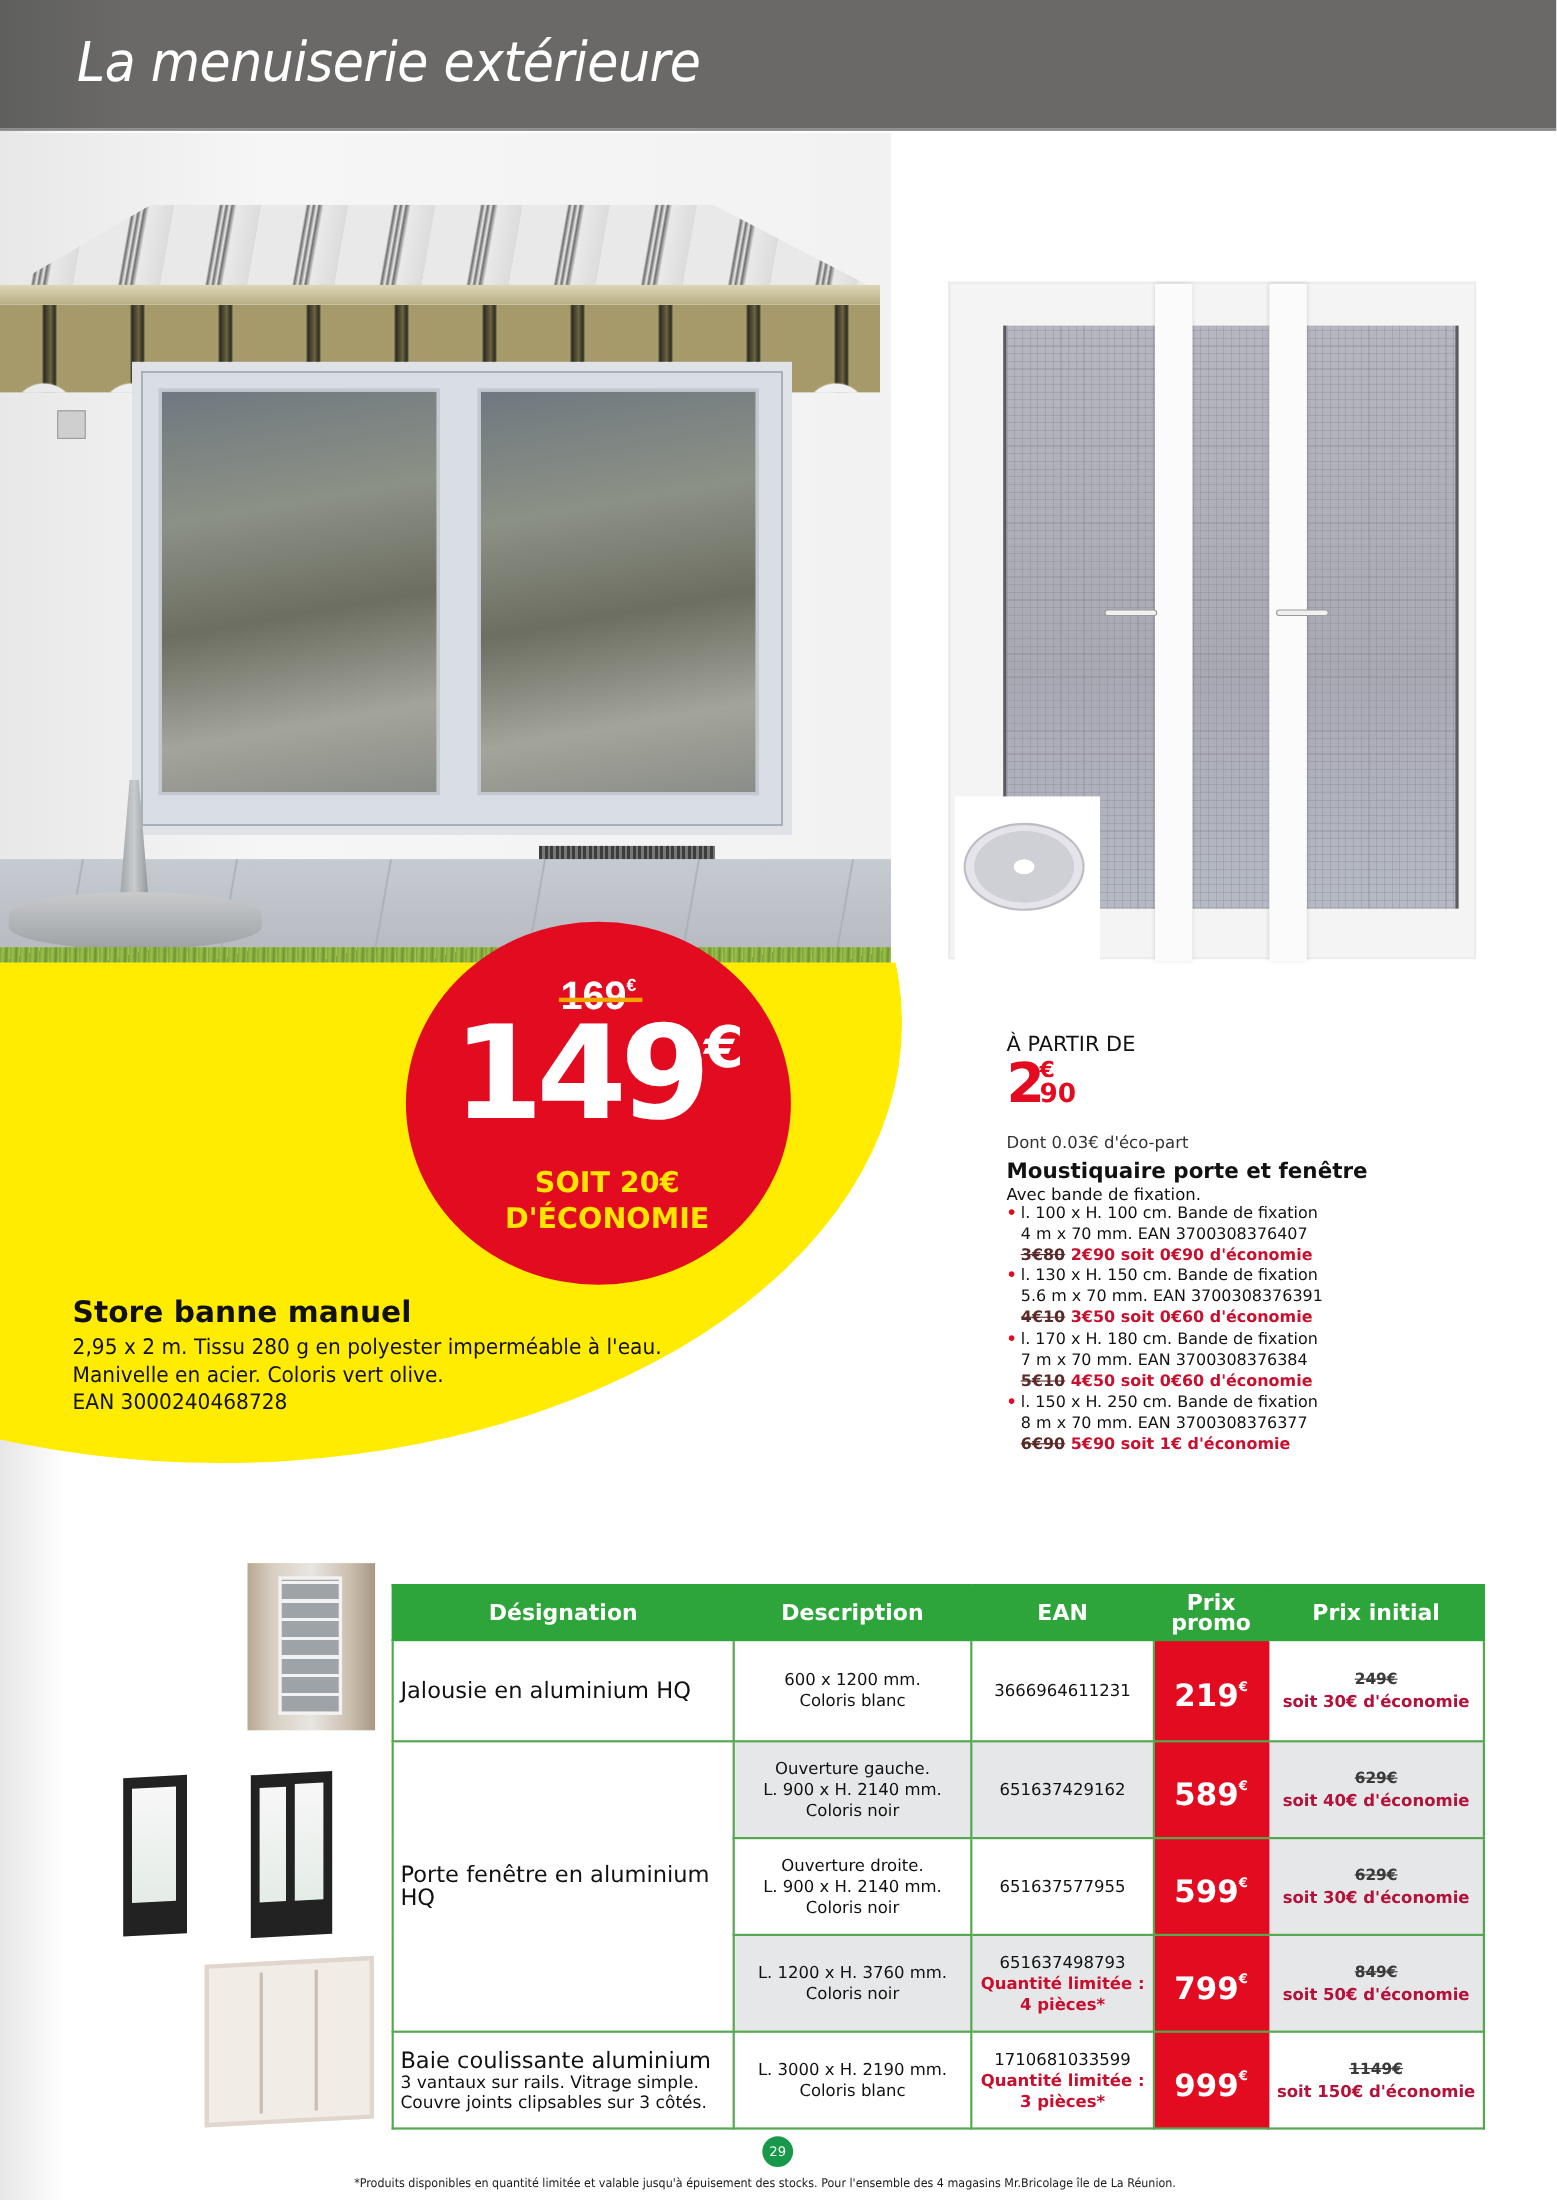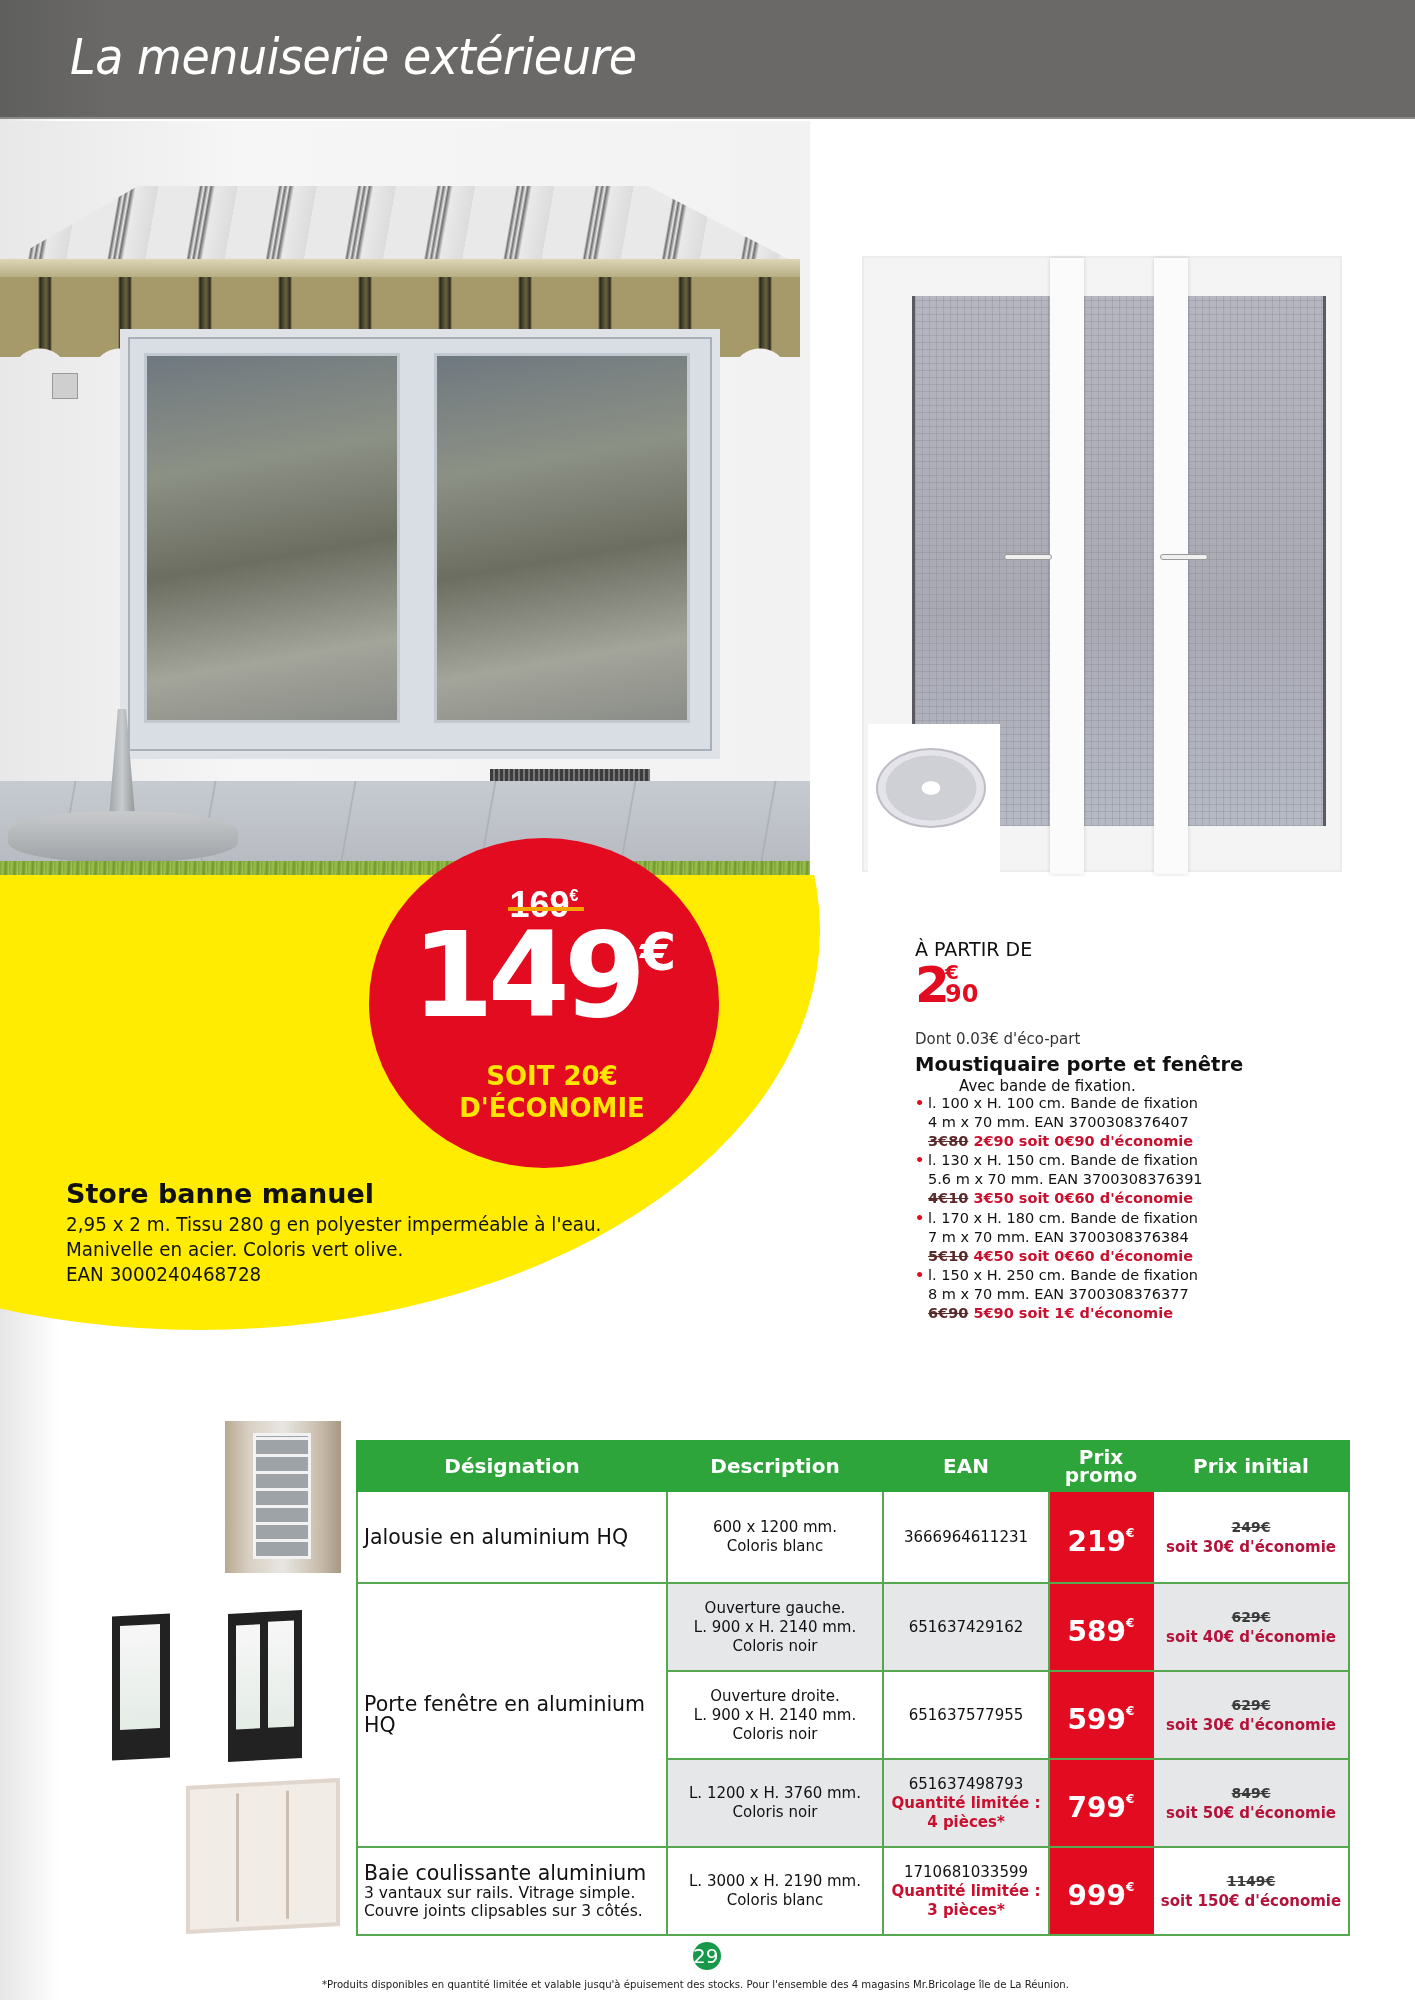--- a/index.html
+++ b/index.html
@@ -205,21 +205,21 @@
     position: absolute; left: 915px; top: 1030px;
     font-size: 15px; color: #333; font-family: "DejaVu Sans", sans-serif;
   }
   .net-title {
     position: absolute; left: 915px; top: 1053px;
     font-weight: bold; font-size: 19.5px; color: #111;
     font-family: "DejaVu Sans", sans-serif;
   }
   .net-subtitle {
     position: absolute; left: 915px; top: 1077px;
-    font-size: 15px; color: #111; font-family: "DejaVu Sans", sans-serif; margin-left: 44px;
+    font-size: 15px; color: #111; font-family: "DejaVu Sans", sans-serif;
   }
   .net-variants {
     position: absolute; left: 915px; top: 1094px; width: 320px;
     list-style: none; font-family: "DejaVu Sans", sans-serif;
     font-size: 14.5px; line-height: 19.1px; color: #111;
   }
   .net-variants li { position: relative; padding-left: 13px; }
   .net-variants li .bullet {
     position: absolute; left: 0; top: 0; color: #e30b20; font-weight: bold;
   }
@@ -294,21 +294,21 @@
   }
   .product-table td.promo sup { font-size: 12px; vertical-align: 14px; font-weight: bold; }
   .product-table td.initial { color: #b3123a; font-weight: bold; font-size: 15px; line-height: 20px; }
   .product-table td.initial .was { color: #3a3a3a; text-decoration: line-through; font-size: 14px; display: block; }
   .qty { color: #c8102e; font-weight: bold; display: block; }
 
   
   .page-number {
     position: absolute; left: 693px; top: 1942px; width: 28px; height: 28px;
     border-radius: 50%; background: #18984a; color: #fff;
-    font-size: 20px; line-height: 28px; text-align: left;
+    font-size: 12px; line-height: 28px; text-align: center;
     font-family: "DejaVu Sans", sans-serif;
   }
   .footnote {
     position: absolute; left: 322px; top: 1978px;
     font-size: 11px; color: #1a1a1a; font-family: "DejaVu Sans", sans-serif;
     transform: scaleX(0.92); transform-origin: left;
   }
 </style>
 </head>
 <body>

